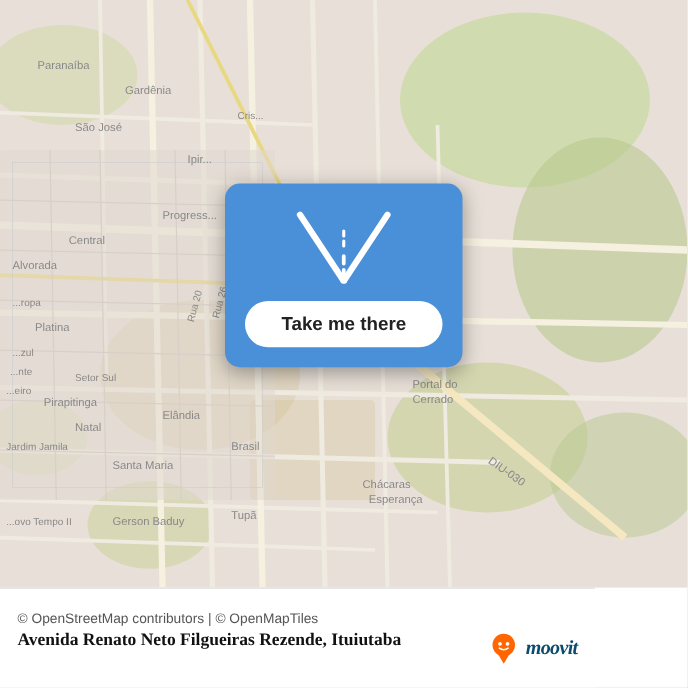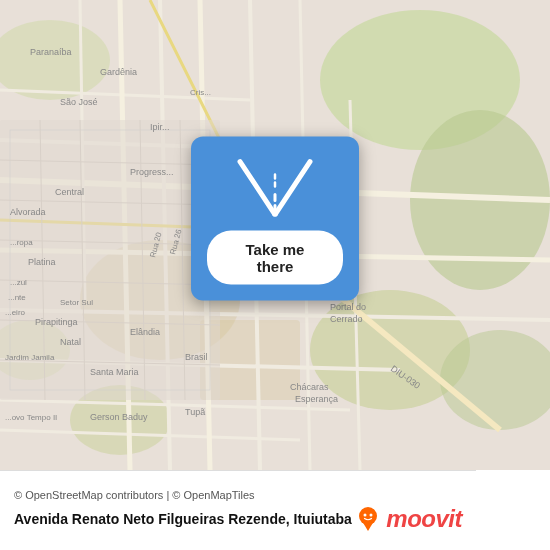--- a/index.html
+++ b/index.html
@@ -27,21 +27,21 @@
       width: 100%;
       height: 100%;
     }
 
     
     #popup-overlay {
       position: absolute;
       top: 50%;
       left: 50%;
       transform: translate(-50%, -60%);
-      width: 168px;
+      width: 190px;
       background: #4a90d9;
       border-radius: 12px;
       padding: 20px 16px 16px;
       display: flex;
       flex-direction: column;
       align-items: center;
       box-shadow: 0 4px 16px rgba(0,0,0,0.35);
     }
 
     #road-icon {
@@ -76,22 +76,22 @@
     }
 
     #attribution {
       font-size: 11px;
       color: #555;
       margin-bottom: 4px;
     }
 
     #bottom-row {
       display: flex;
-      align-items: center;
       justify-content: space-between;
+      font-family: Liberation Serif, serif;
     }
 
     #location-name {
       font-size: 14px;
       font-weight: 600;
       color: #111;
       flex: 1;
     }
 
     #moovit-logo {
@@ -99,23 +99,23 @@
       align-items: center;
       gap: 4px;
     }
 
     #moovit-icon {
       width: 28px;
       height: 28px;
     }
 
     #moovit-text {
-      font-size: 24px;
+      font-size: 16px;
       font-weight: 800;
-      color: #ef4444;
+      color: #0c4a6e;
       font-style: italic;
       letter-spacing: -0.5px;
     }
   </style>
 </head>
 <body>
 
 <div id="map-container">
   <svg id="map-svg" viewBox="0 0 550 470" xmlns="http://www.w3.org/2000/svg">
 

